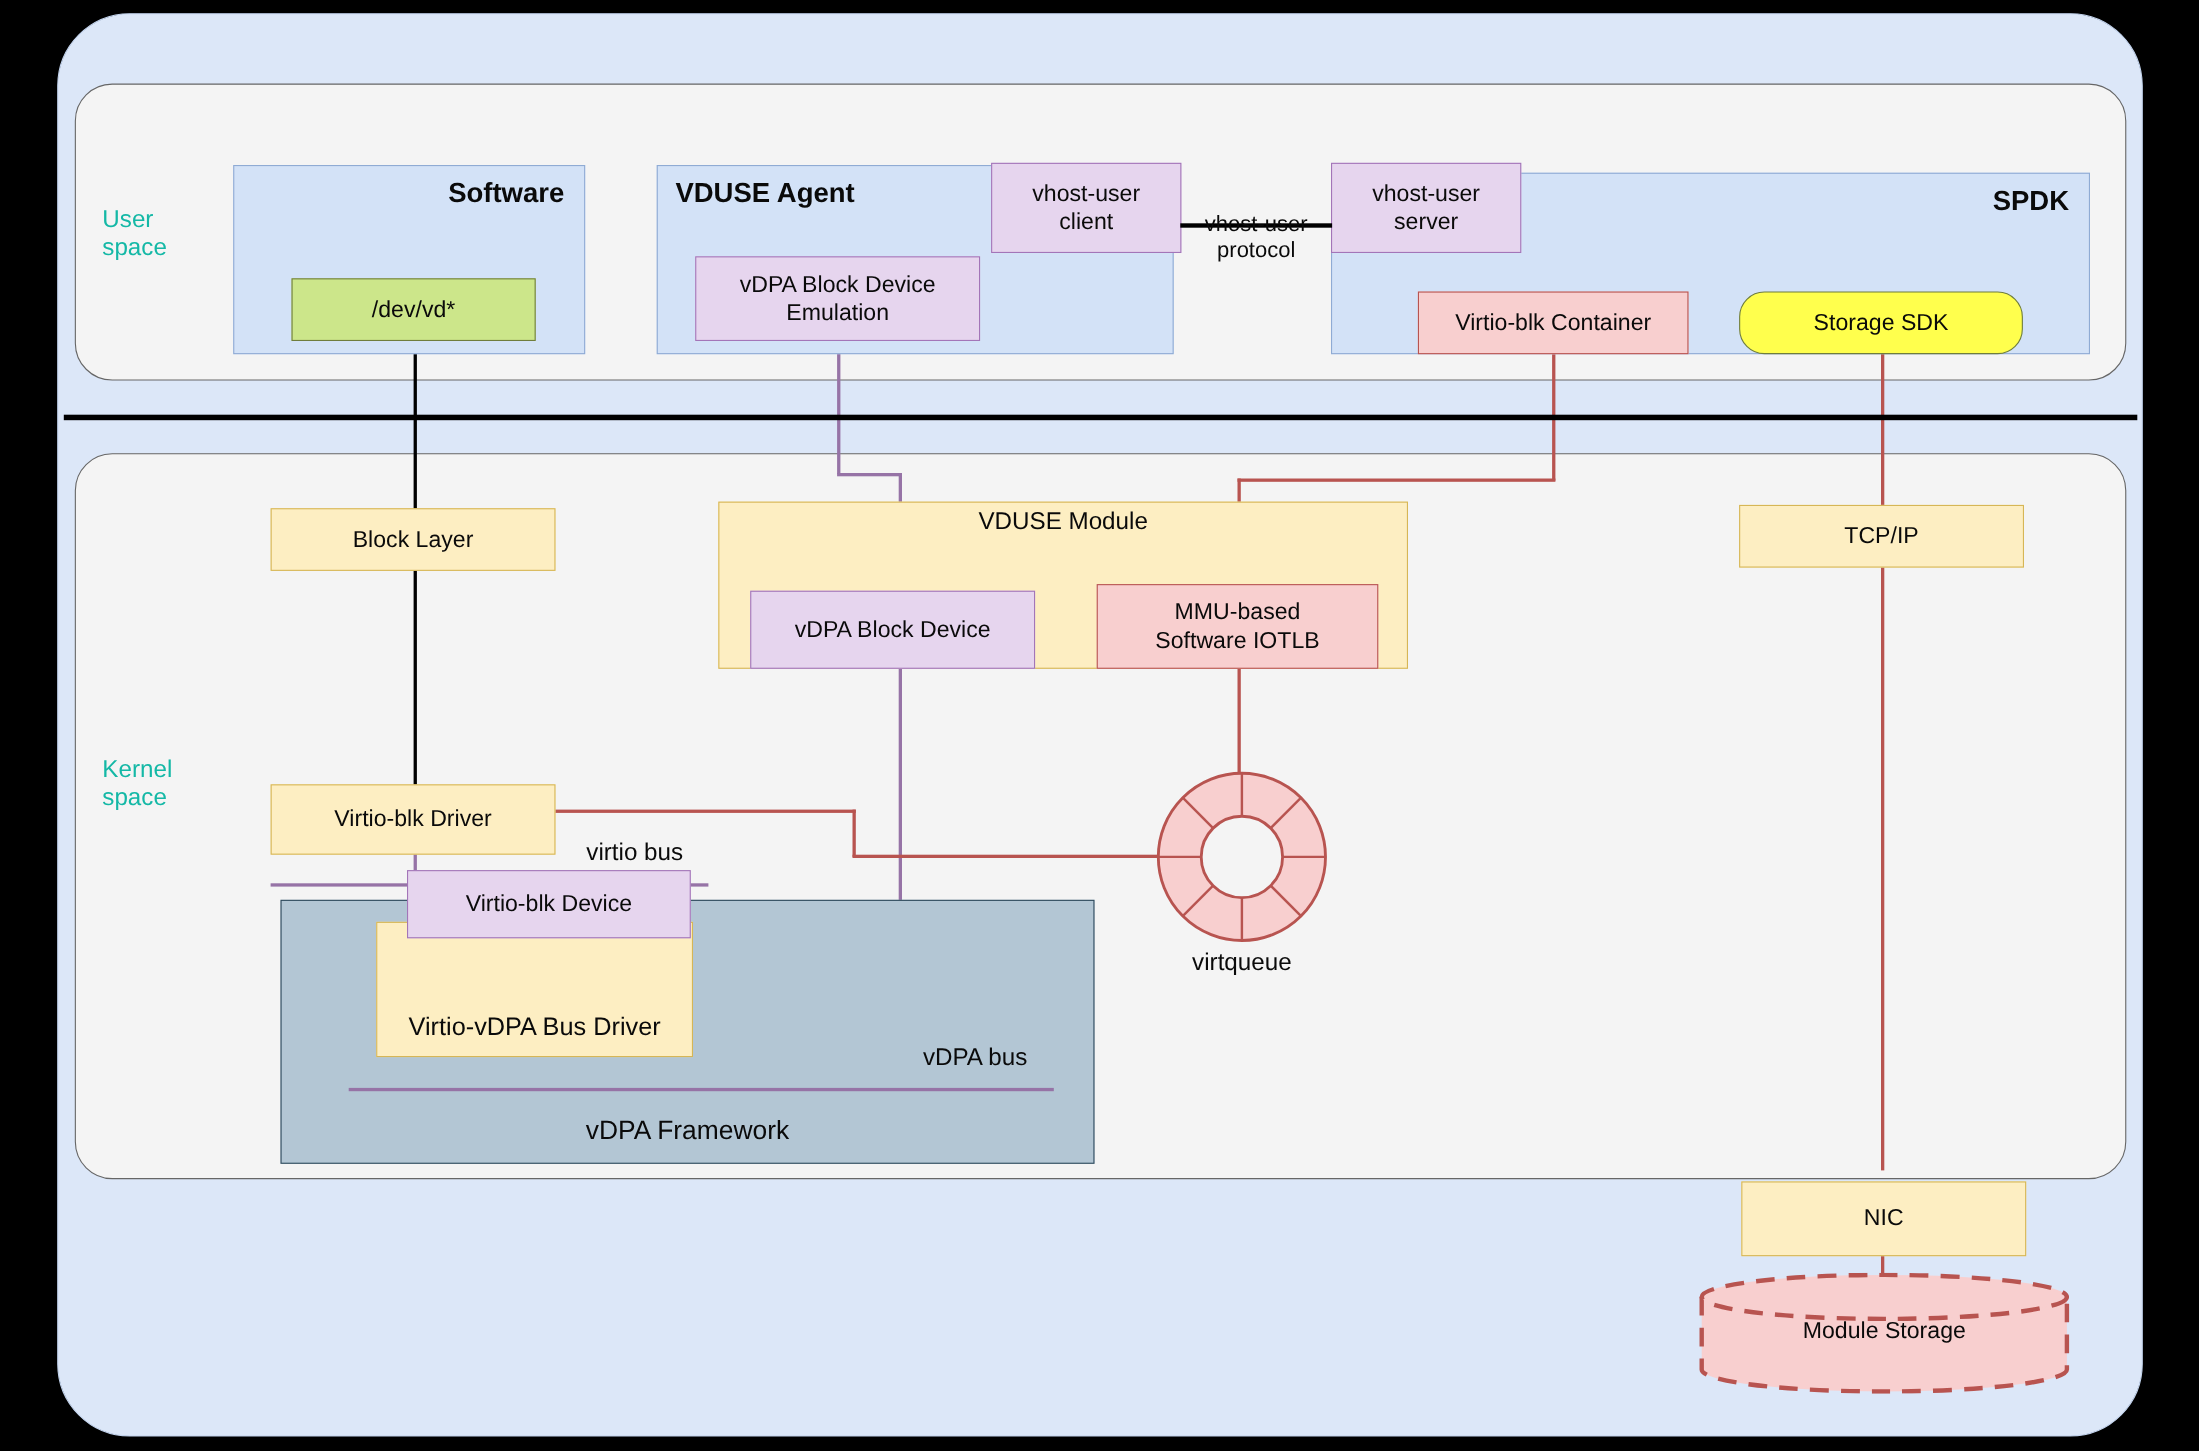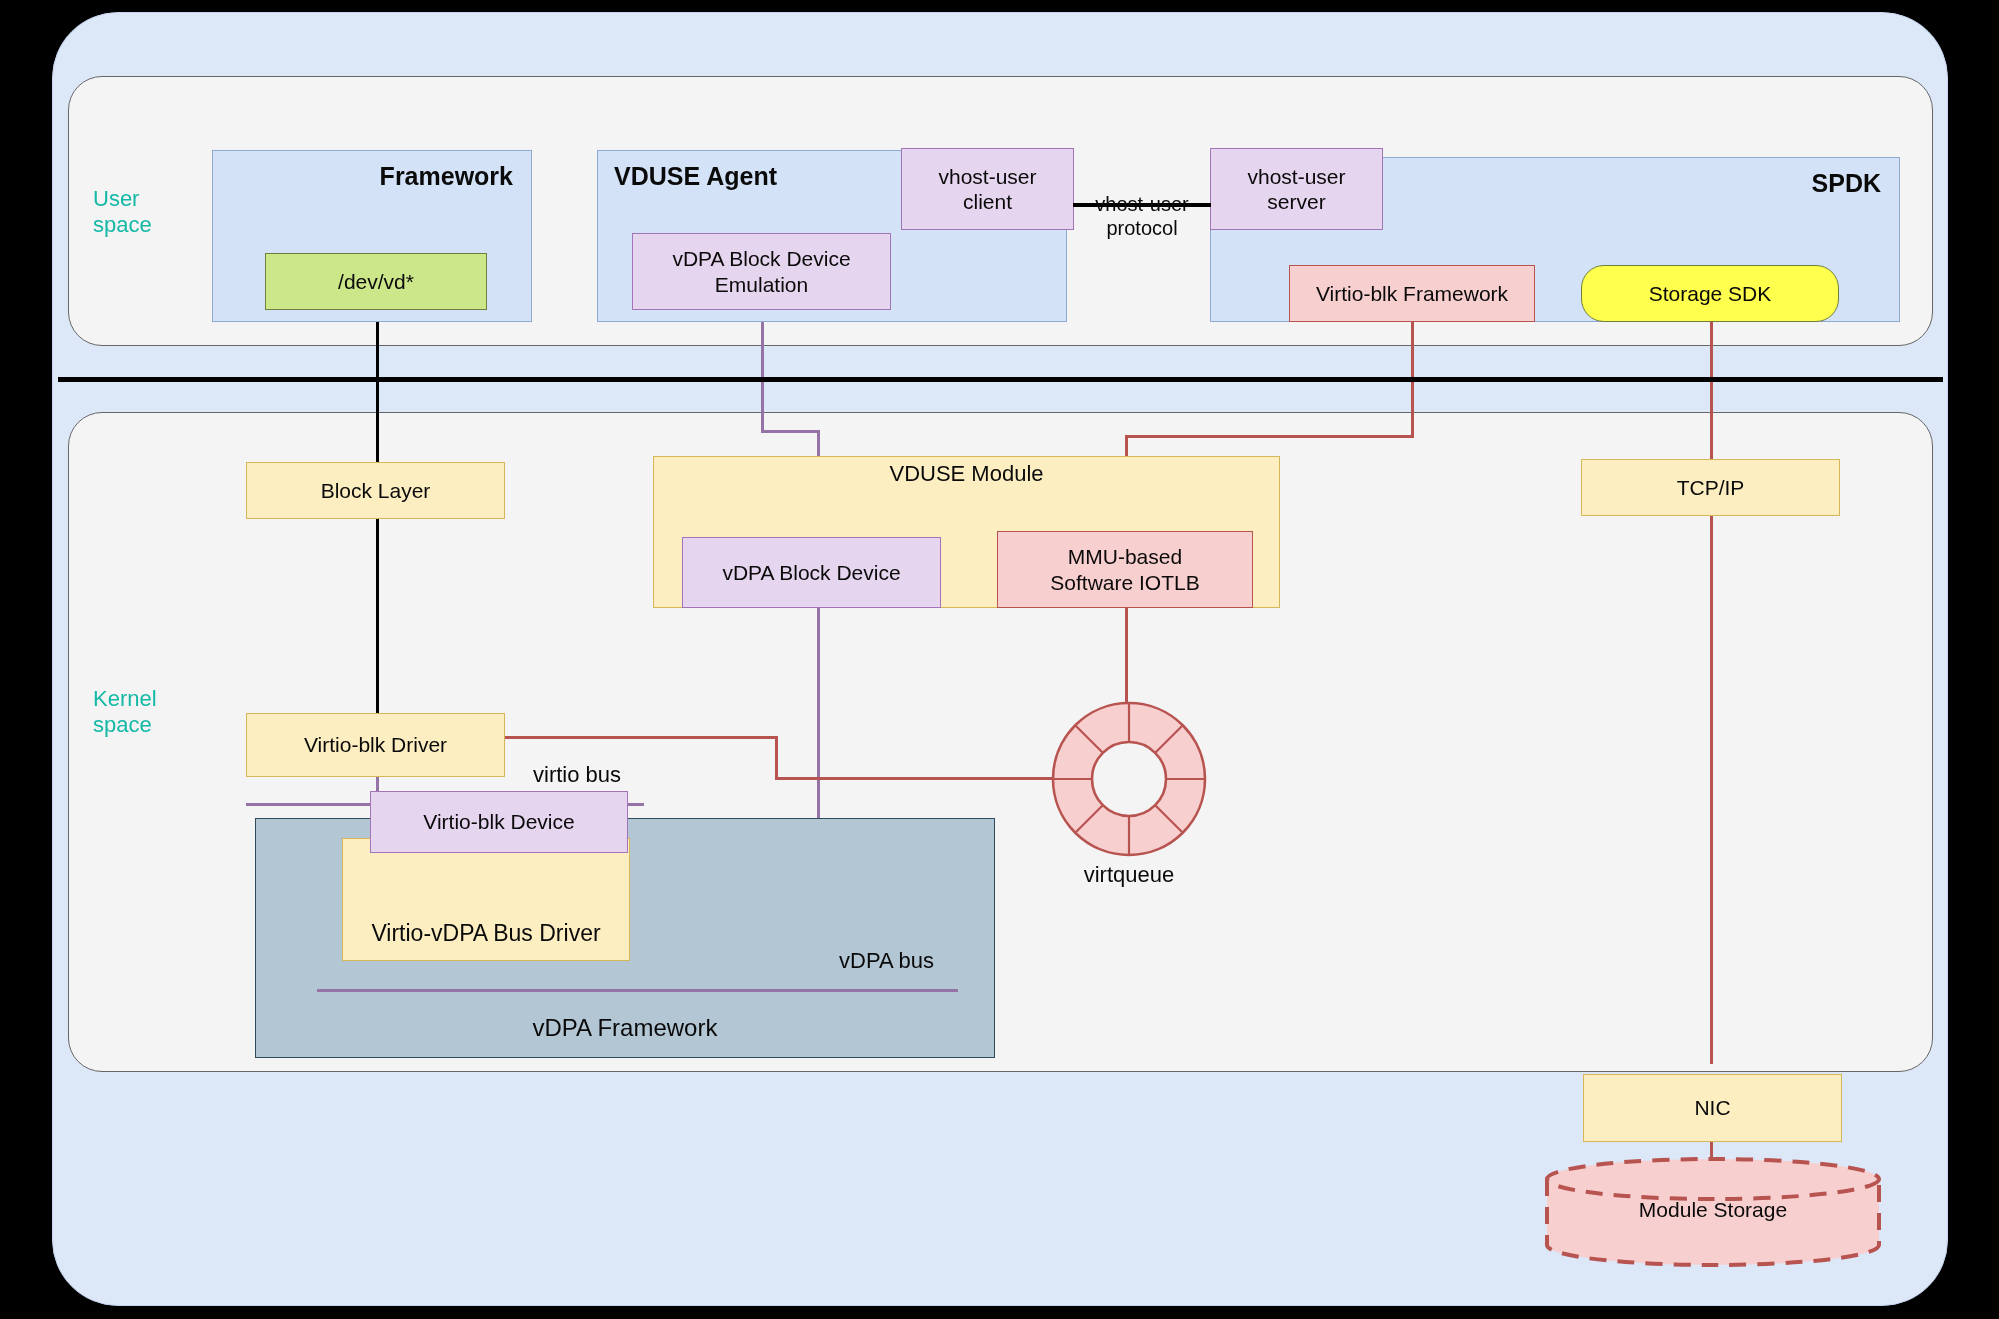--- a/index.html
+++ b/index.html
@@ -234,42 +234,42 @@
   <div class="vline red-l" style="left:775px; top:736px; height:43px;"></div>
   <div class="hline red-h" style="left:775px; top:777px; width:279px;"></div>
 
   <div class="vline red-l" style="left:1710px; top:321px; height:140px;"></div>
   <div class="vline red-l" style="left:1710px; top:515px; height:549px;"></div>
   <div class="vline red-l" style="left:1710px; top:1118px; height:62px;"></div>
 
   <div class="space-label" id="user-space-label">User
 space</div>
 
-  <div class="box blue group-title-right" id="container-group">Framework</div>
+  <div class="box blue group-title-right" id="container-group">Software</div>
 
   <div class="box green" id="devvd-box">/dev/vd*</div>
 
   <div class="box blue group-title-left" id="vduse-agent-group">VDUSE Agent</div>
 
   <div class="box purple" id="vdpa-emul-box">vDPA Block Device
 Emulation</div>
 
   <div class="box purple" id="vhost-client-box">vhost-user
 client</div>
 
   <div class="box blue group-title-right" id="spdk-group">SPDK</div>
 
   <div class="box purple" id="vhost-server-box">vhost-user
 server</div>
 
   <div id="vhost-protocol-line"></div>
   <div id="vhost-protocol-label">vhost-user
 protocol</div>
 
-  <div class="box red" id="virtio-dataplane-box">Virtio-blk Framework</div>
+  <div class="box red" id="virtio-dataplane-box">Virtio-blk Container</div>
 
   <div class="box brightyellow" id="storage-sdk-box">Storage SDK</div>
 
   <div class="boundary-line"></div>
 
   <div class="space-label" id="kernel-space-label">Kernel
 space</div>
 
   <div class="box yellow" id="block-layer-box">Block Layer</div>
 

